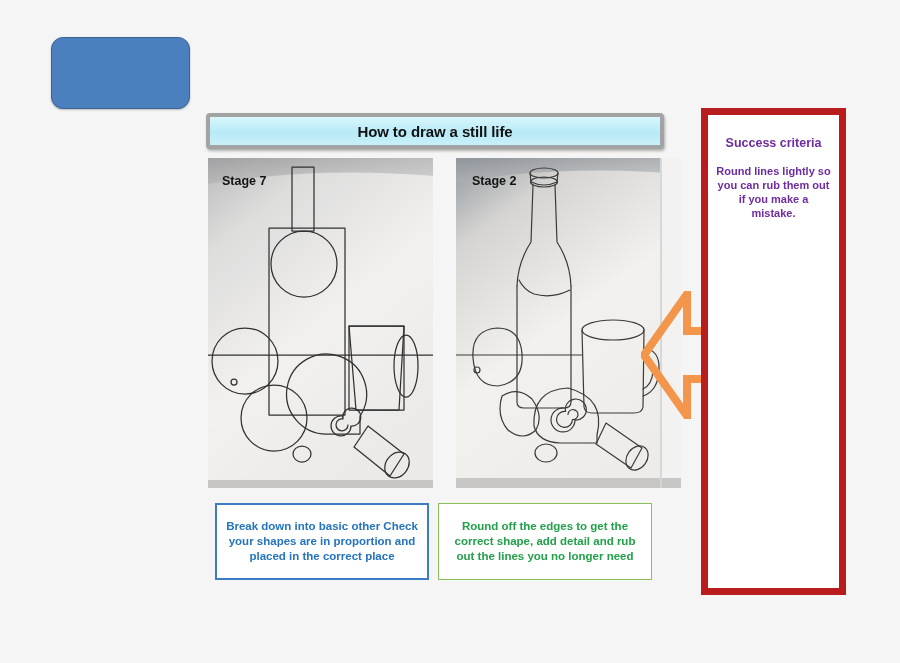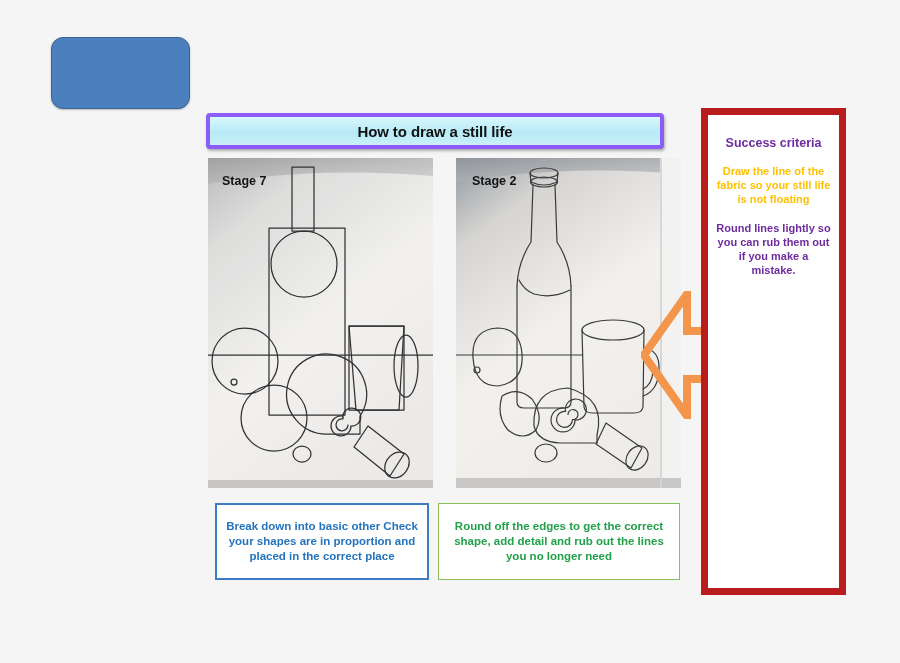--- a/index.html
+++ b/index.html
@@ -24,21 +24,21 @@
     background: #4c7fbe;
     border: 1px solid #3a6494;
     border-radius: 12px;
     box-shadow: 0 1px 2px rgba(0,0,0,0.25);
   }
 
   
   #title-banner {
     left: 206px; top: 113px;
     width: 458px; height: 36px;
-    background: #8b5cf6;
+    background: #a3a3a3;
     border-radius: 4px;
     box-shadow: 1px 2px 3px rgba(0,0,0,0.30);
     box-sizing: border-box;
     padding: 4px;
   }
   #title-inner {
     width: 100%; height: 100%;
     background: linear-gradient(to bottom, #d9f7fd 0%, #b7eaf7 55%, #c9f0fa 100%);
     display: flex; align-items: center; justify-content: center;
     box-sizing: border-box;
@@ -84,21 +84,21 @@
     font-size: 11.5px;
     font-weight: bold;
     line-height: 1.33;
   }
   #caption-left {
     left: 215px; width: 214px;
     border: 2px solid #3b7cc4;
     color: #2574bd;
   }
   #caption-right {
-    left: 438px; width: 242px;
+    left: 438px; width: 214px;
     border: 1.5px solid #8bbf5a;
     color: #22a04a;
   }
 
   
   #success-panel {
     left: 701px; top: 108px;
     width: 145px; height: 487px;
     box-sizing: border-box;
     border: 7px solid #b91c1c;
@@ -260,19 +260,18 @@
 <div class="stage caption" id="caption-left">
   <span>Break down into basic other Check your shapes are in proportion and placed in the correct place</span>
 </div>
 <div class="stage caption" id="caption-right">
   <span>Round off the edges to get the correct shape, add detail and rub out the lines you no longer need</span>
 </div>
 
 <div class="stage" id="success-panel">
   <div id="success-title">Success criteria</div>
 
-  <div class="criterion c-amber">Draw the line of the fabric so your still life is not floating</div>
 
 
 
 
   <div class="criterion c-purple">Round lines lightly so you can rub them out if you make a mistake.</div>
 </div>
 
 </body></html>

